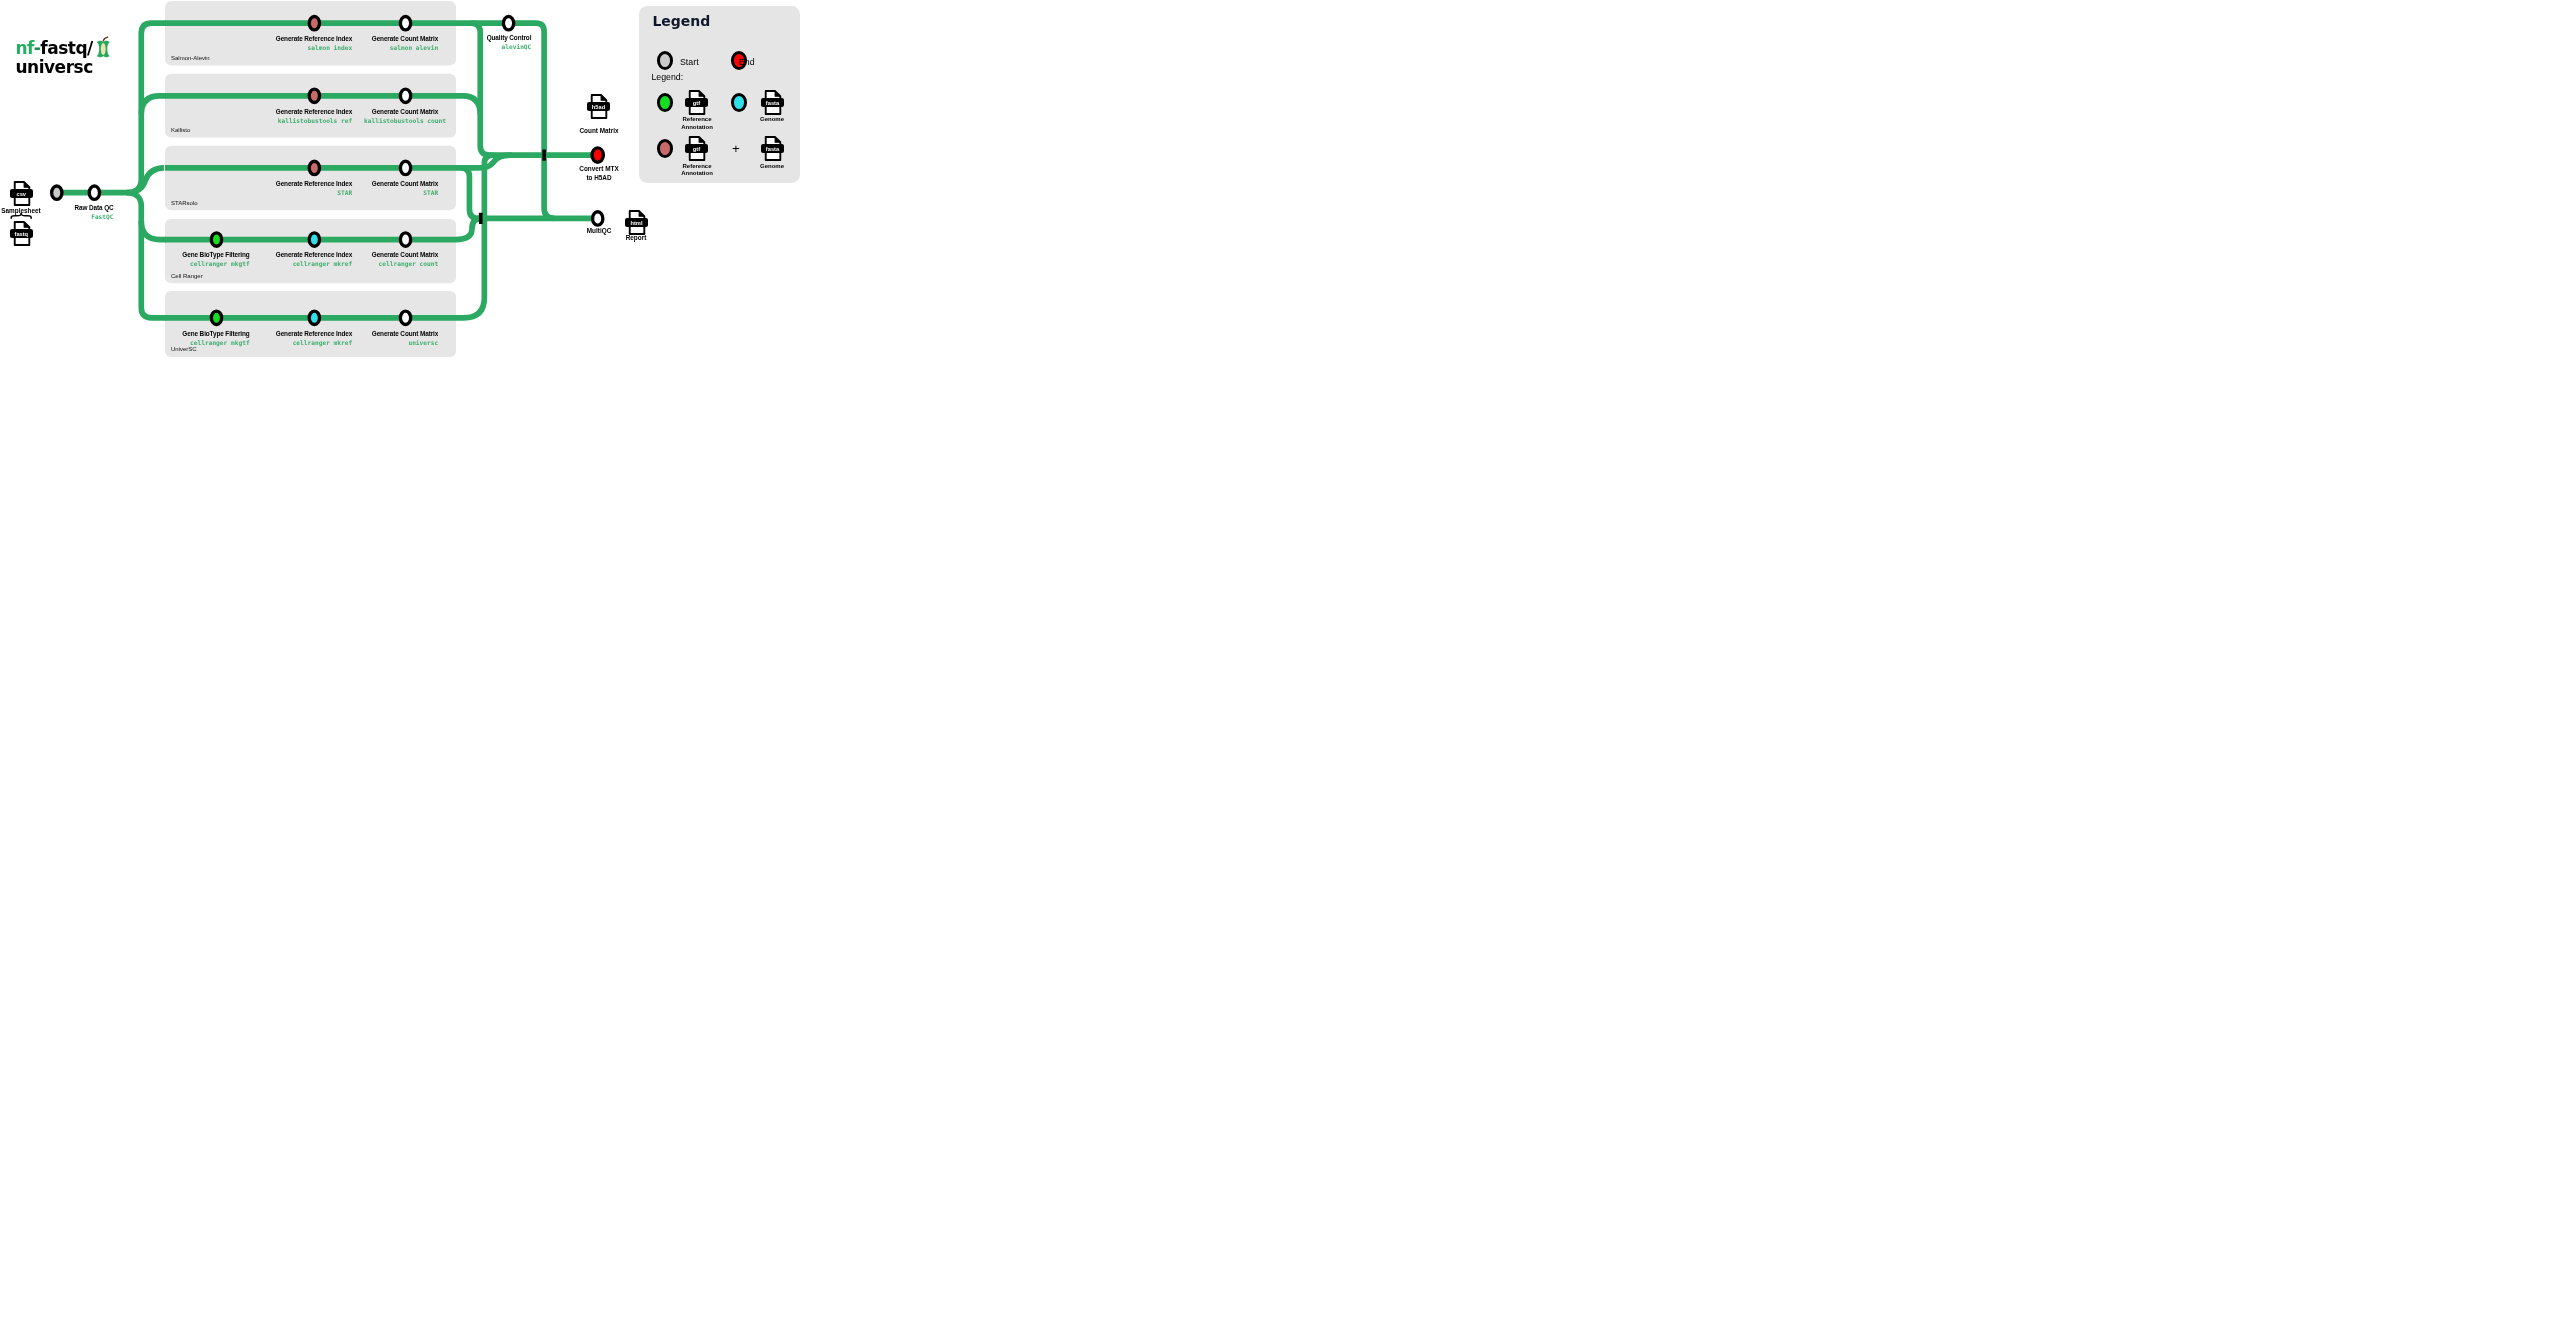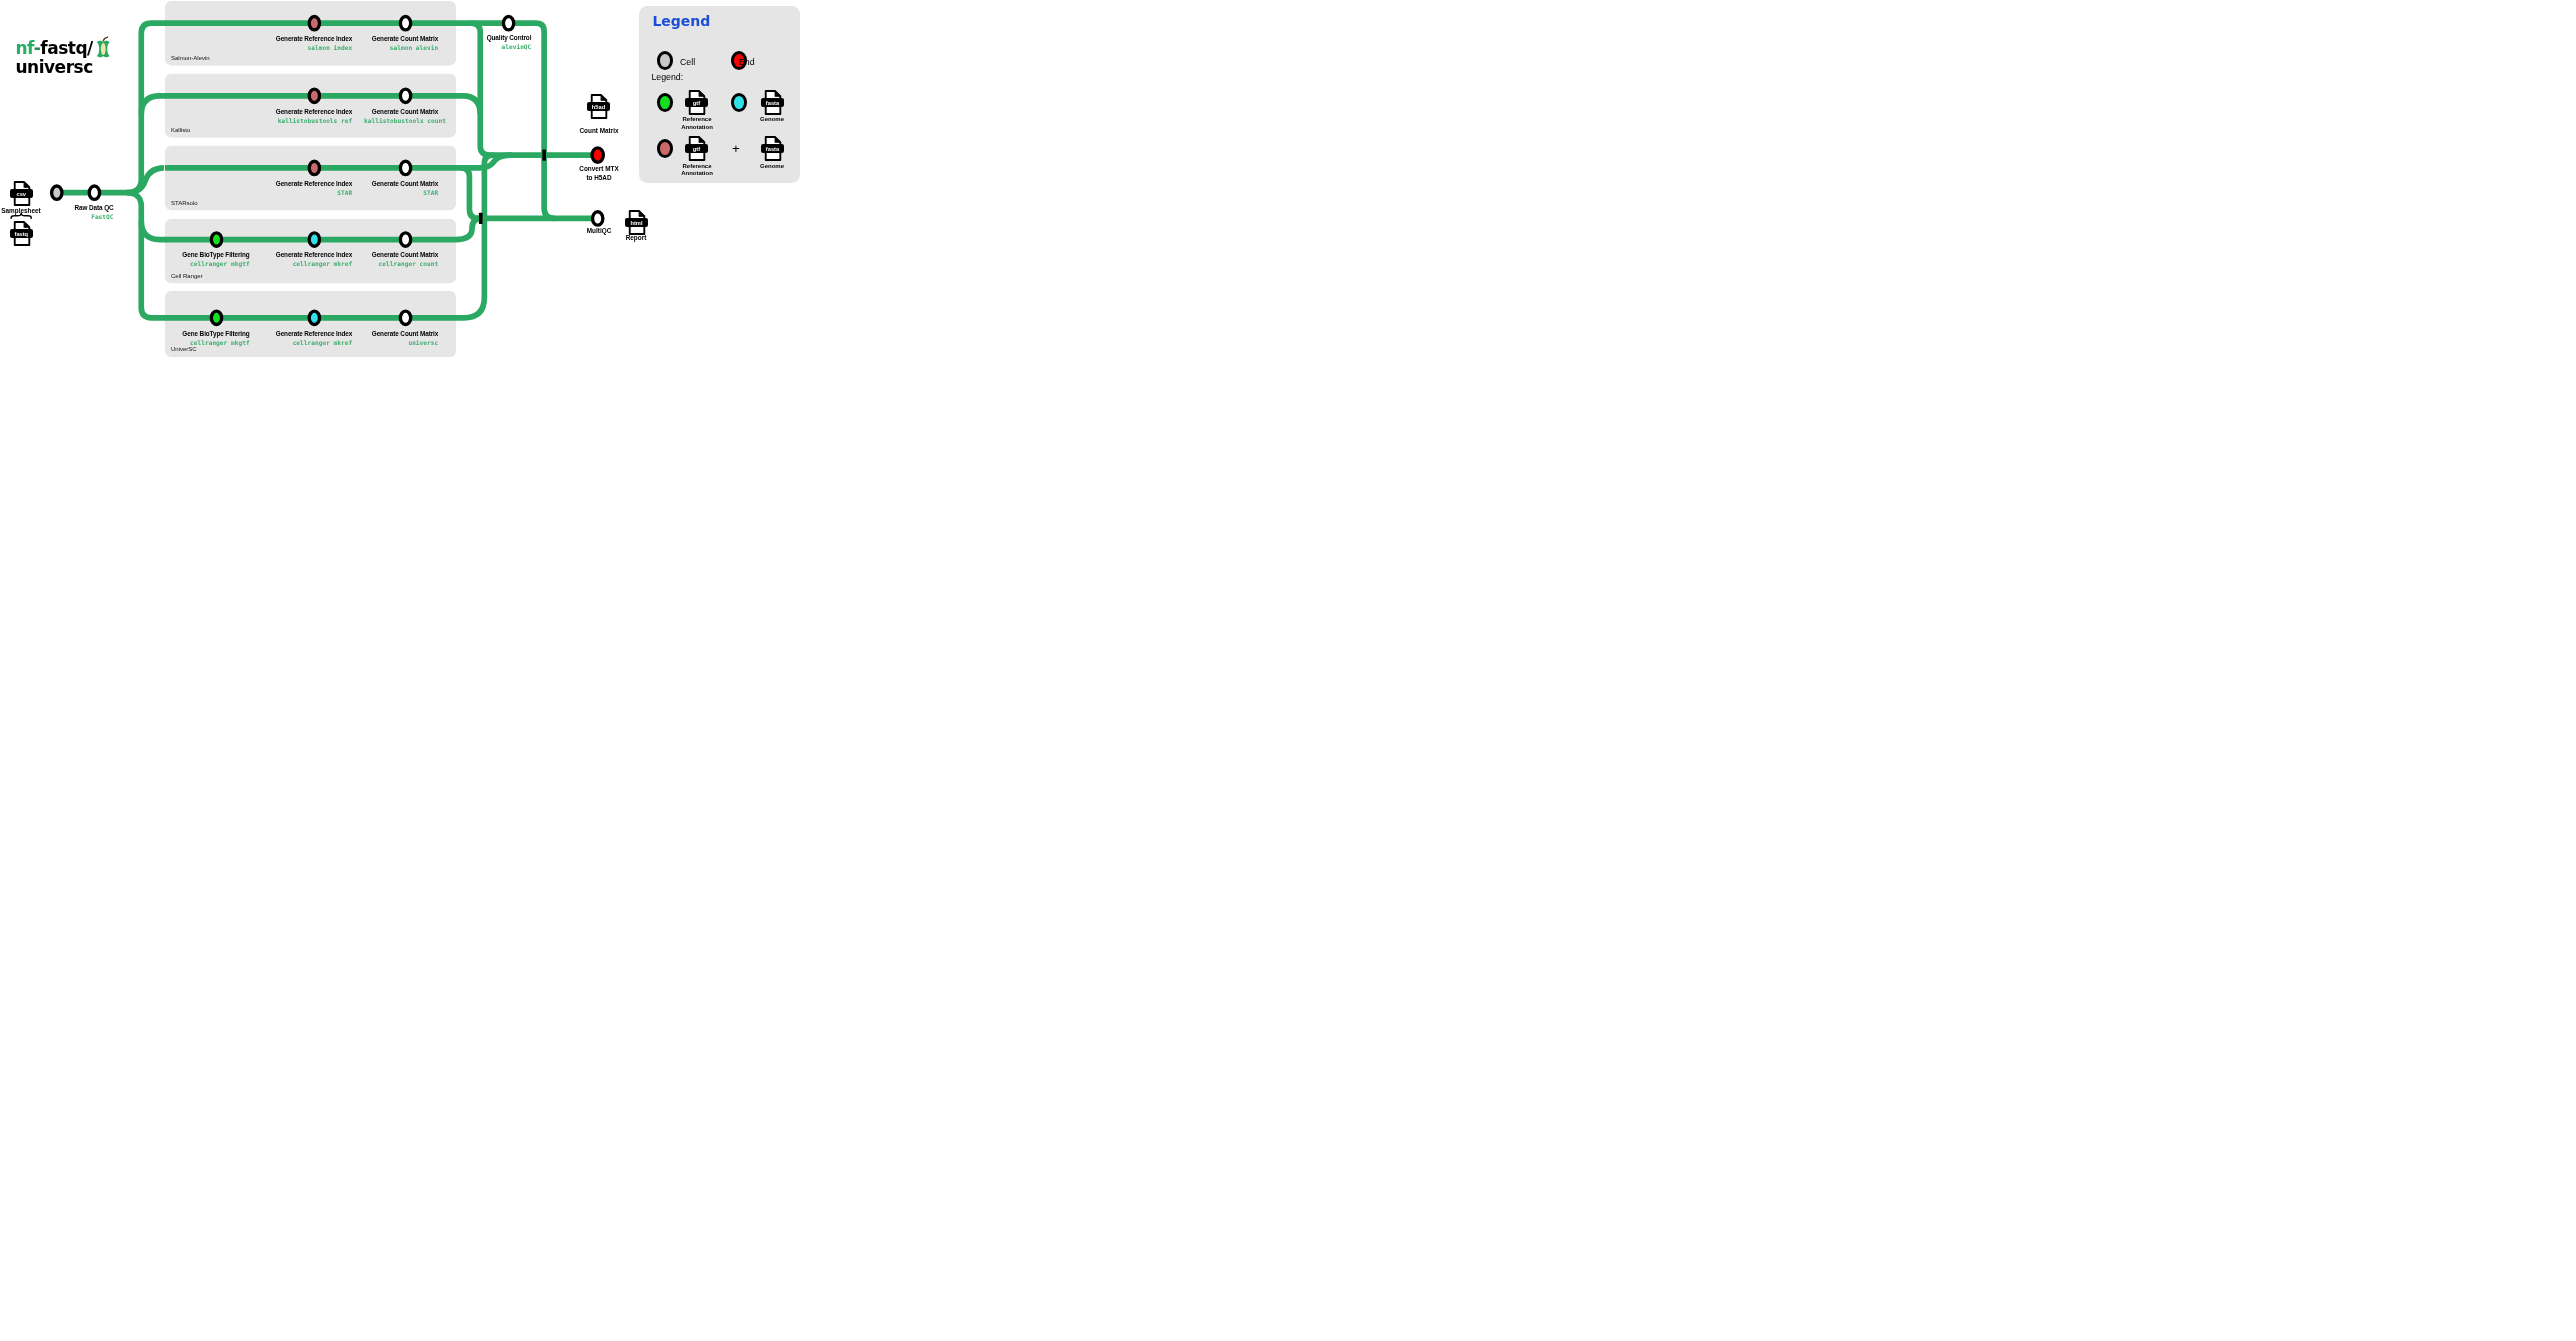--- a/index.html
+++ b/index.html
@@ -19,21 +19,21 @@
   .file-ext{position:absolute;left:0;right:0;top:8.2px;height:8.8px;background:#000;border-radius:2.1px;
             color:#fff;font:bold 5.7px "Liberation Sans",sans-serif;display:flex;align-items:center;justify-content:center;}
 
   .brace{position:absolute;left:9.8px;top:209px;width:23px;height:13.4px;display:flex;align-items:center;justify-content:center;
          font:15.5px "DejaVu Sans",sans-serif;transform:rotate(90deg) scale(1,1.5);color:#000;}
 
   .logo{position:absolute;left:15.5px;top:36px;font:bold 17px/19px "DejaVu Sans",sans-serif;letter-spacing:-0.5px;color:#000;}
   .logo .nf{color:#26AF64;} .logo .dash{color:#1D8B4E;}
 
   #legend{position:absolute;left:639px;top:6.2px;width:161px;height:177px;background:#E5E5E5;border-radius:8.2px;}
-  .legend-title{position:absolute;left:13.4px;top:7.2px;font:bold 14px "DejaVu Sans",sans-serif;color:#1d4ed8;}
+  .legend-title{position:absolute;left:13.4px;top:7.2px;font:bold 14px "DejaVu Sans",sans-serif;color:#0f172a;}
   .legend-text{position:absolute;font:8.8px "Liberation Sans",sans-serif;color:#000;}
   .lnode{position:absolute;width:10.3px;height:13px;border:3.3px solid #000;border-radius:50%;}
   .legend-item-label{position:absolute;transform:translateX(-50%);width:max-content;text-align:center;
                      font:bold 6px/7.7px "Liberation Sans",sans-serif;color:#000;}
   .plus{position:absolute;font:13.4px "Liberation Sans",sans-serif;color:#000;}
 </style>
 </head>
 <body>
 
 <div id="canvas">
@@ -209,21 +209,21 @@
         <path d="M27 2 V12 H37 Z" fill="#000" stroke="#000" stroke-width="2" stroke-linejoin="round"></path>
       </svg>
     <span class="file-ext">html</span>
   </div>
   <div class="center-label" style="left:636px;top:234px">Report</div>
 
   <div id="legend">
     <div class="legend-title">Legend</div>
 
     <div class="lnode" style="left:17.5px;top:45px;background:#C9C9C9"></div>
-    <div class="legend-text" style="left:41px;top:51px">Cell</div>
+    <div class="legend-text" style="left:41px;top:51px">Start</div>
     <div class="lnode" style="left:92px;top:45px;background:#F80400"></div>
     <div class="legend-text" style="left:100px;top:51px">End</div>
 
     <div class="legend-text" style="left:12.4px;top:66px">Legend:</div>
 
     <div class="lnode" style="left:17.5px;top:87px;background:#15DD20"></div>
     <div class="file-icon" style="left:46px;top:84px">
       <svg width="23" height="25" viewBox="0 0 44 48">
           <path d="M9 2 H27 L37 12 V46 H9 Z" fill="#fff" stroke="#000" stroke-width="3.6" stroke-linejoin="round"></path>
           <path d="M27 2 V12 H37 Z" fill="#000" stroke="#000" stroke-width="2" stroke-linejoin="round"></path>

